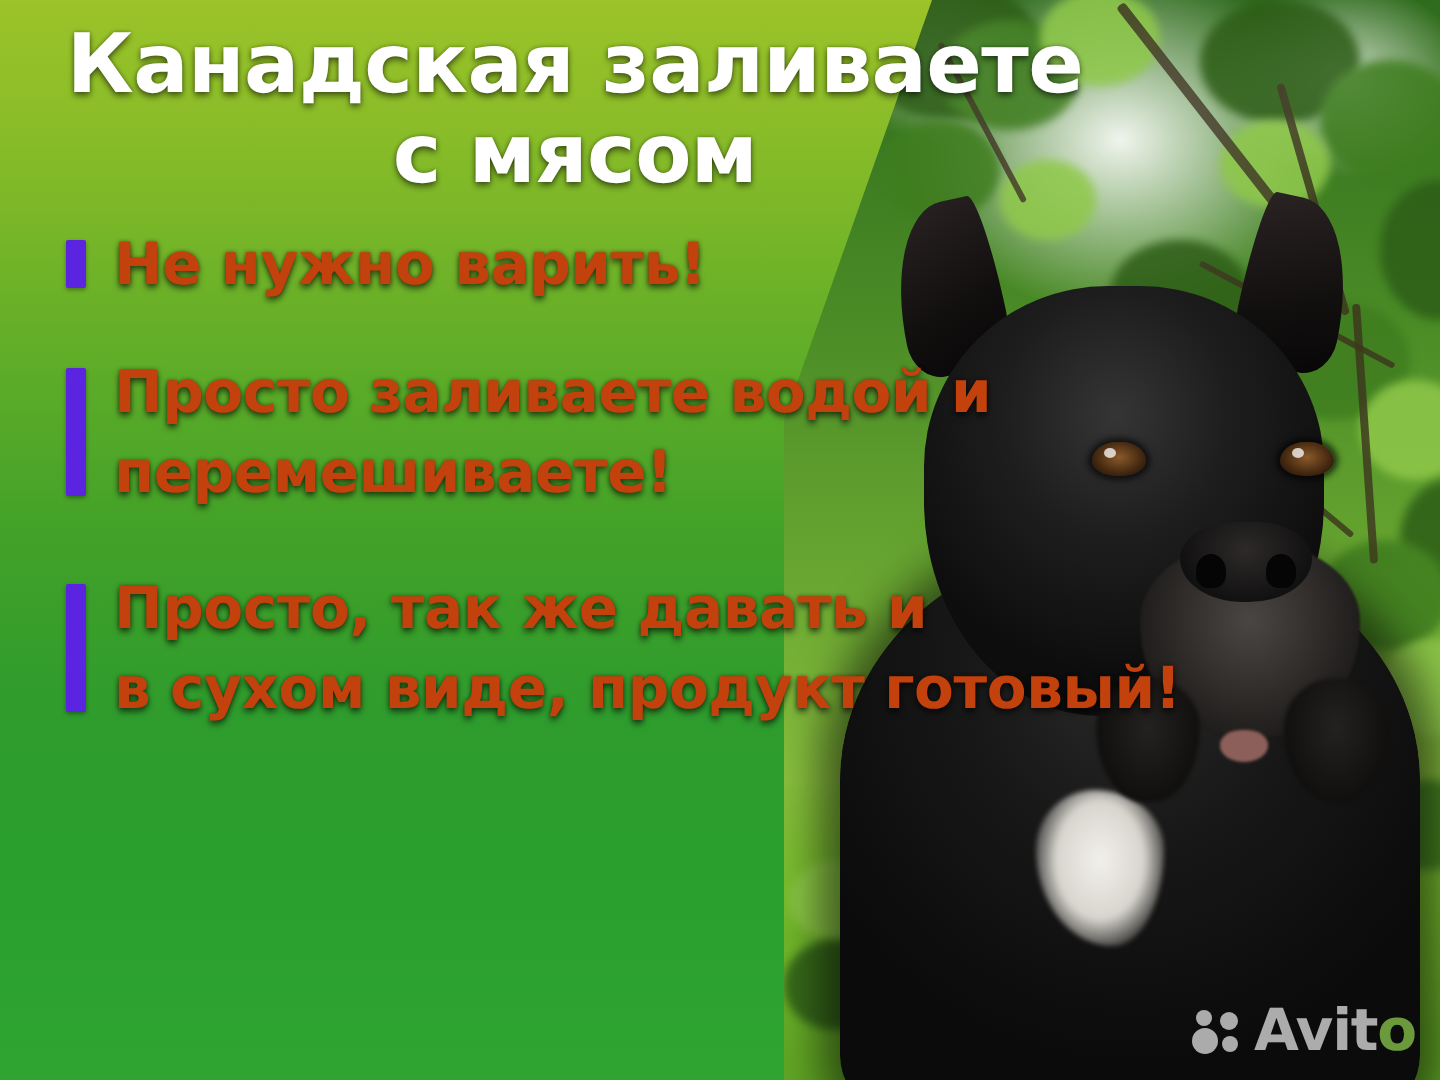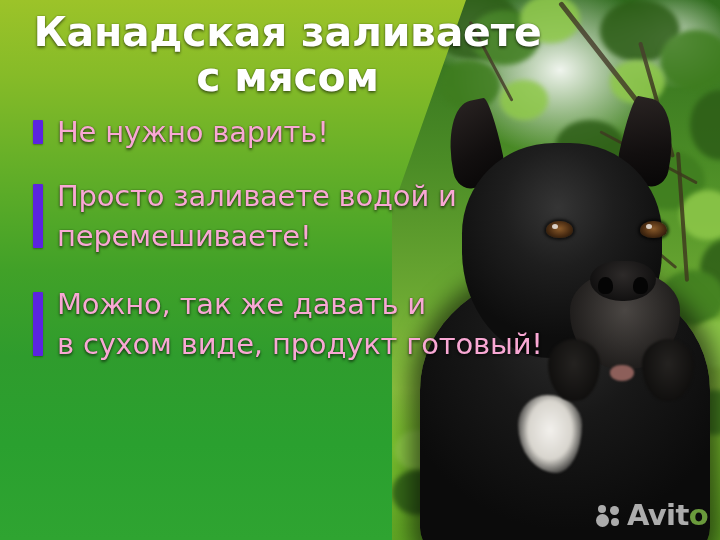--- a/index.html
+++ b/index.html
@@ -122,23 +122,23 @@
   .bullets { position:absolute; left:0; top:112px; width:720px; z-index:6; }
   .bullet { position:relative; padding-left:57px; margin-bottom:20px; }
   .bullet .mark {
     position:absolute; left:33px; top:8px;
     width:10px; height:calc(100% - 16px);
     background:#5b24e0;
     border-radius:1px;
     box-shadow:0 1px 2px rgba(0,0,0,.35);
   }
   .bullet .txt {
-    color:#f9a8d4;
+    color:#c2410c;
     font-size:29px; line-height:40px;
-    font-weight:400; letter-spacing:-.2px;
+    font-weight:700; letter-spacing:-.2px;
     text-shadow:0 2px 3px rgba(0,0,0,.55), 0 0 2px rgba(0,0,0,.4);
     white-space:pre-line;
   }
   .bullet.b1 { margin-bottom:24px; }
   .bullet.b2 { margin-bottom:14px; }
   .bullet.b3 { margin-bottom:28px; }
 
   
   .avito {
     position:absolute; right:12px; bottom:10px;
@@ -224,21 +224,21 @@
     <div class="bullet b2">
       <span class="mark"></span>
       <span class="txt">Просто заливаете водой и
 перемешиваете!</span>
     </div>
     <div class="bullet b3">
       <span class="mark"></span>
     </div>
     <div class="bullet b4">
       <span class="mark"></span>
-      <span class="txt">Можно, так же давать и
+      <span class="txt">Просто, так же давать и
 в сухом виде, продукт готовый!</span>
     </div>
   </div>
 
   <div class="avito">
     <span class="avito-dots">
       <i class="d1"></i>
         <i class="d2"></i>
         <i class="d3"></i>
         <i class="d4"></i>

